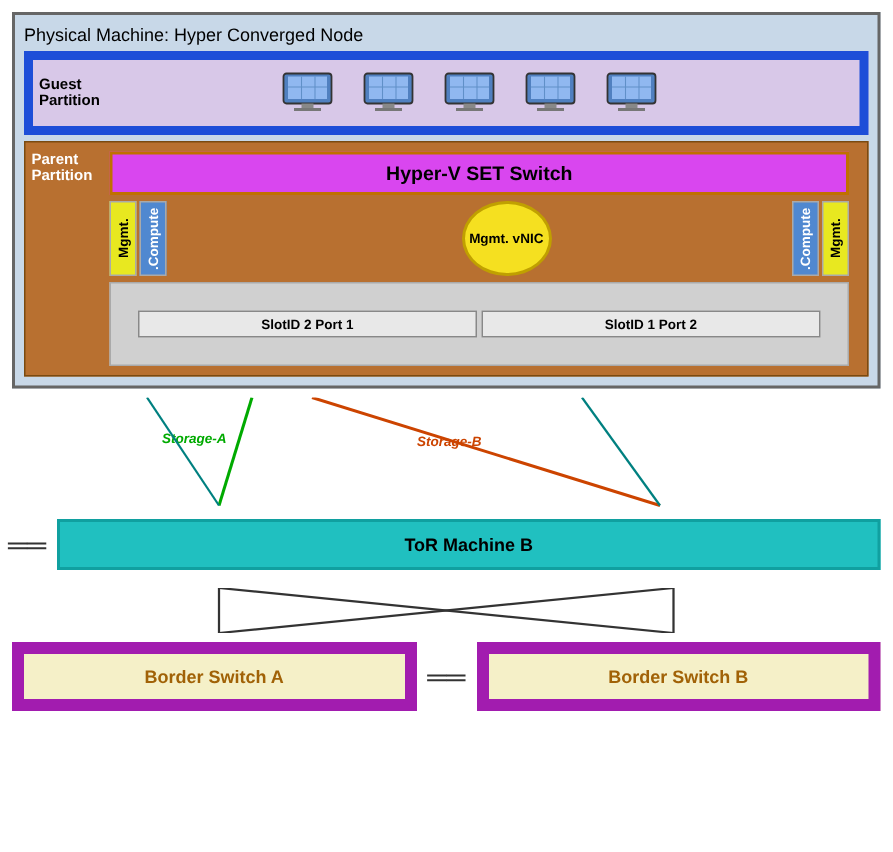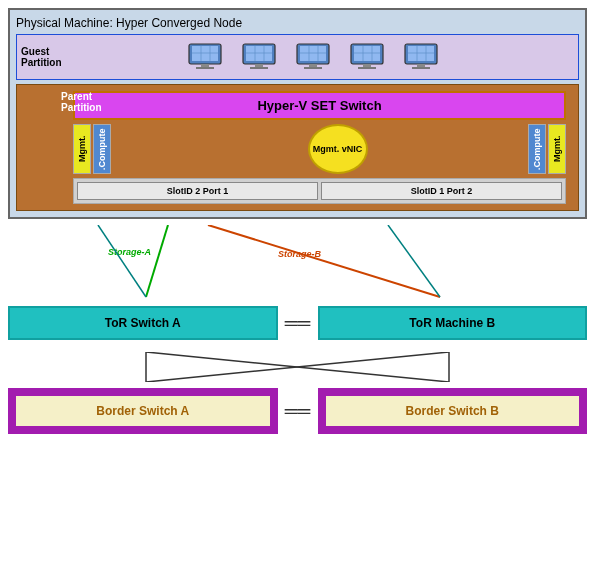--- a/index.html
+++ b/index.html
@@ -32,21 +32,21 @@
     .physical-machine-title {
       font-size: 12px;
       font-weight: normal;
       color: #000;
       margin-bottom: 4px;
     }
 
     
     .guest-partition {
       background: #d8c8e8;
-      border: 1px solid #1d4ed8;
+      border: 6px solid #1d4ed8;
       padding: 4px 14px;
       margin-bottom: 4px;
       position: relative;
     }
 
     .guest-partition-label {
       font-size: 10px;
       font-weight: bold;
       color: #000;
       position: absolute;
@@ -82,21 +82,20 @@
     }
 
     .parent-partition-label {
       font-size: 10px;
       font-weight: bold;
       color: #fff;
       position: absolute;
       left: 4px;
       top: 6px;
       white-space: nowrap;
-      margin-left: 40px;
     }
 
     
     .hyper-v-switch {
       background: #d946ef;
       border: 2px solid #c07000;
       text-align: center;
       padding: 5px 10px;
       font-weight: bold;
       font-size: 13px;
@@ -174,21 +173,21 @@
 
     .nic-card {
       border: 1px solid #aaa;
       background: #d0d0d0;
       flex: 1;
     }
 
     .nic-ports {
       display: flex;
       gap: 3px;
-      padding: 3px;
+      padding: 18px;
     }
 
     .nic-port {
       flex: 1;
       border: 1px solid #888;
       background: #e8e8e8;
       padding: 3px 2px;
       font-size: 9px;
       font-weight: bold;
       text-align: center;
@@ -388,21 +387,20 @@
       <text x="100" y="30" font-size="9" font-style="italic" font-weight="bold" fill="#00aa00">Storage-A</text>
 
       <text x="270" y="32" font-size="9" font-style="italic" font-weight="bold" fill="#cc4400">Storage-B</text>
 
       <line x1="90" y1="0" x2="138" y2="72" stroke="#008080" stroke-width="1.5" stroke-dasharray="none"></line>
       <line x1="380" y1="0" x2="432" y2="72" stroke="#008080" stroke-width="1.5"></line>
     </svg>
   </div>
 
   <div class="switch-row">
-    <div class="switch-box">ToR Switch A</div>
     <div class="equal-connector">══</div>
     <div class="switch-box">ToR Machine B</div>
   </div>
 
   <div class="connect-between">
     <svg class="cross-connect-svg" viewBox="0 0 579 30" xmlns="http://www.w3.org/2000/svg">
 
       <line x1="138" y1="0" x2="138" y2="30" stroke="#333" stroke-width="1.5"></line>
 
       <line x1="441" y1="0" x2="441" y2="30" stroke="#333" stroke-width="1.5"></line>

